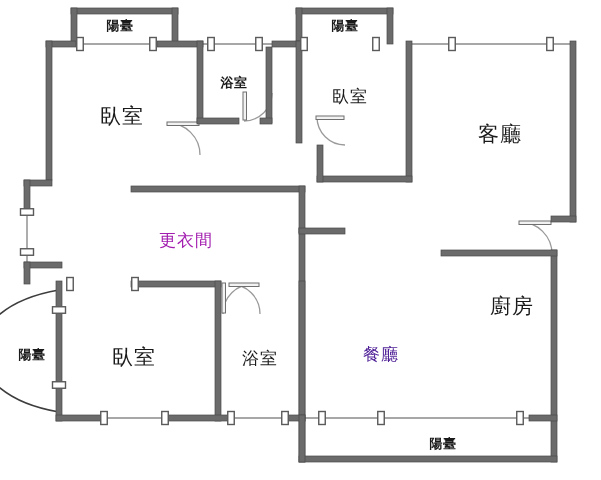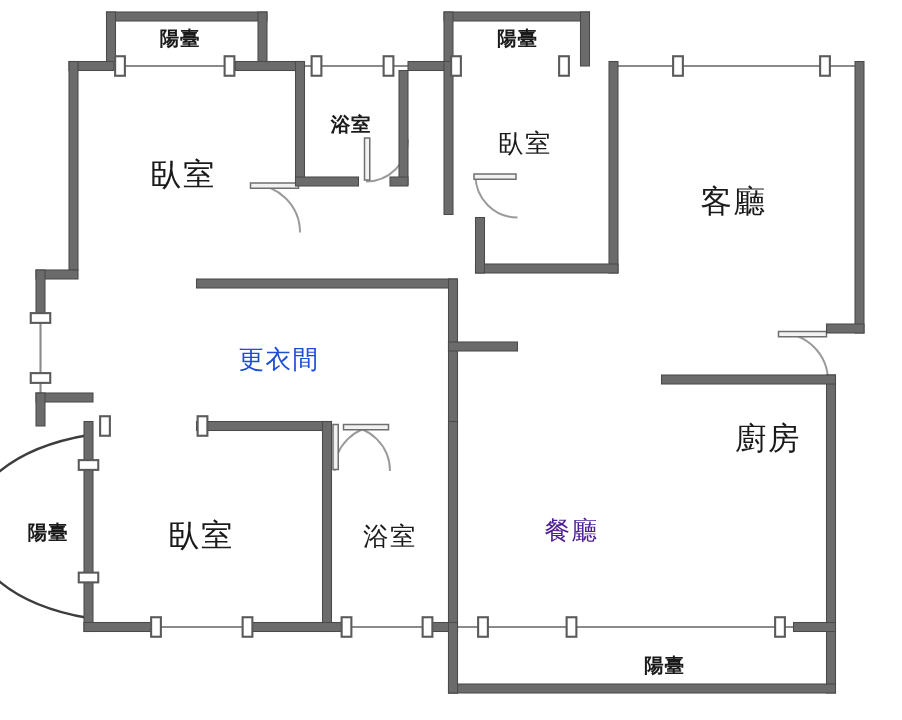--- a/index.html
+++ b/index.html
@@ -145,23 +145,23 @@
       </g>
 
   </svg>
 
   <div id="labels-layer">
       <div class="room-label lbl-small" style="left: 120px; top: 26px; color: rgb(26, 26, 26);">陽臺</div>
       <div class="room-label lbl-small" style="left: 345px; top: 26px; color: rgb(26, 26, 26);">陽臺</div>
       <div class="room-label lbl-big" style="left: 122px; top: 116px; color: rgb(26, 26, 26);">臥室</div>
       <div class="room-label lbl-small" style="left: 234px; top: 83px; color: rgb(26, 26, 26);">浴室</div>
       <div class="room-label lbl-mid" style="left: 350px; top: 96px; color: rgb(26, 26, 26);">臥室</div>
-      <div class="room-label lbl-big" style="left: 489px; top: 134px; color: rgb(26, 26, 26);">客廳</div>
-      <div class="room-label lbl-mid" style="left: 186px; top: 240px; color: #1d4ed8;">更衣間</div>
+      <div class="room-label lbl-big" style="left: 500px; top: 134px; color: rgb(26, 26, 26);">客廳</div>
+      <div class="room-label lbl-mid" style="left: 186px; top: 240px; color: #a21caf;">更衣間</div>
       <div class="room-label lbl-small" style="left: 32px; top: 355px; color: rgb(26, 26, 26);">陽臺</div>
       <div class="room-label lbl-big" style="left: 134px; top: 357px; color: rgb(26, 26, 26);">臥室</div>
       <div class="room-label lbl-mid" style="left: 260px; top: 358px; color: rgb(26, 26, 26);">浴室</div>
       <div class="room-label lbl-mid" style="left: 381px; top: 354px; color: #4c1d95;">餐廳</div>
-      <div class="room-label lbl-big" style="left: 512px; top: 292px; color: rgb(26, 26, 26);">廚房</div>
+      <div class="room-label lbl-big" style="left: 512px; top: 306px; color: rgb(26, 26, 26);">廚房</div>
       <div class="room-label lbl-small" style="left: 443px; top: 444px; color: rgb(26, 26, 26);">陽臺</div>
     </div>
 
 </div>
 
 </body></html>

